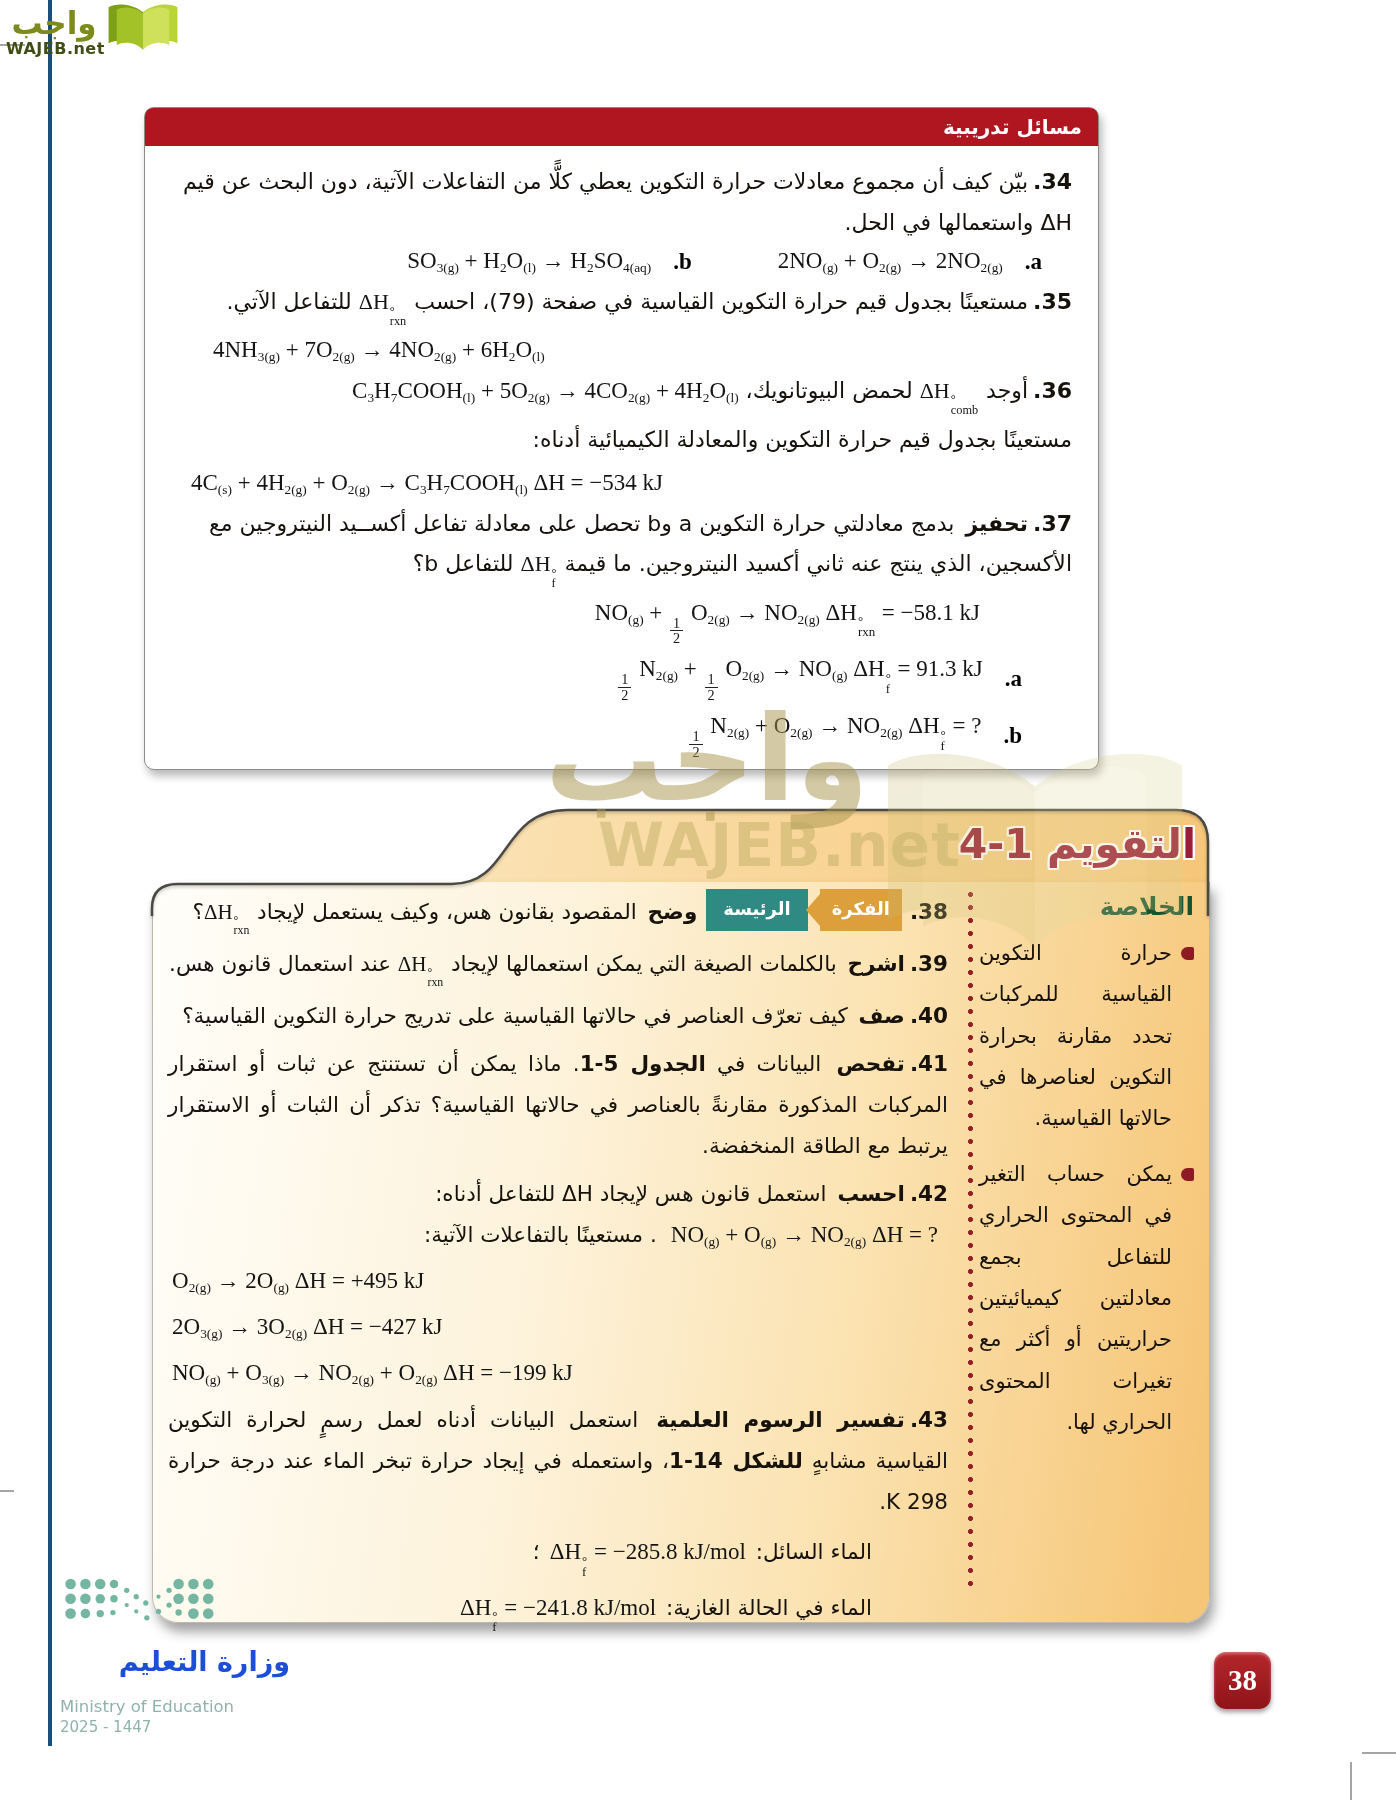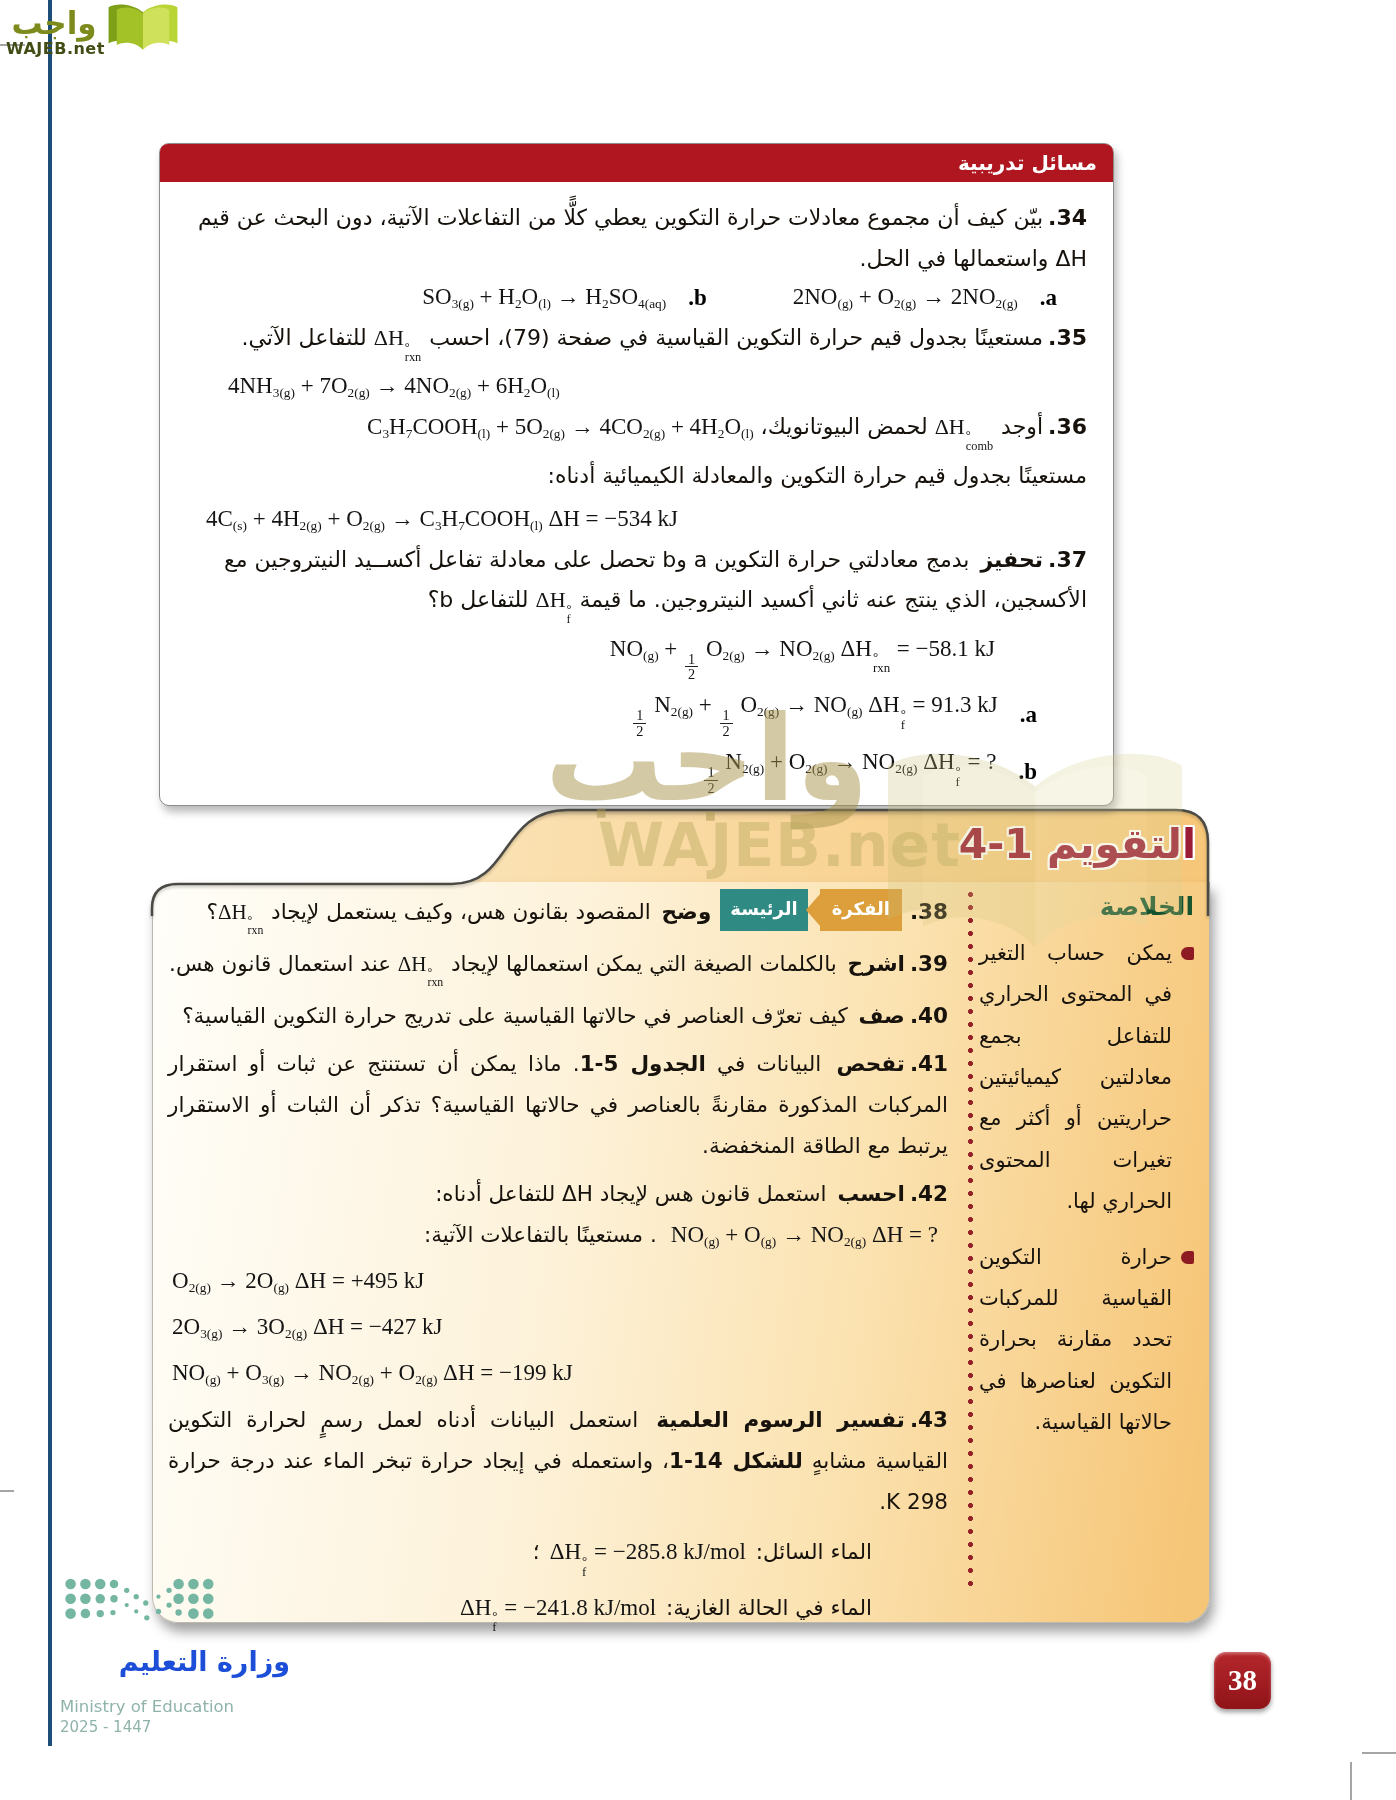--- a/index.html
+++ b/index.html
@@ -23,22 +23,22 @@
   .blue-line{position:absolute;left:48px;top:0;width:4px;height:1746px;background:#1d4e78;}
   .crop{position:absolute;background:#a5a5a5;}
 
   
   .wajeb-logo{position:absolute;left:6px;top:2px;display:flex;align-items:flex-start;z-index:8;}
   .wajeb-txt{width:96px;text-align:center;margin-top:6px;}
   .wajeb-name{font-size:31px;font-weight:bold;color:#7d8a1c;line-height:1;}
   .wajeb-site{font-size:16px;font-weight:bold;color:#414d15;letter-spacing:.5px;}
 
   
-  .practice-box{position:absolute;left:159px;top:107px;width:953px;height:661px;background:#fff;
-    border:1.5px solid #8e8c88;border-radius:10px;box-shadow:3px 6px 9px rgba(0,0,0,.28);z-index:2;margin-top:36px;}
+  .practice-box{position:absolute;left:144px;top:107px;width:953px;height:661px;background:#fff;
+    border:1.5px solid #8e8c88;border-radius:10px;box-shadow:3px 6px 9px rgba(0,0,0,.28);z-index:2;}
   .practice-header{height:38px;background:#b01620;border-radius:8px 8px 0 0;display:flex;
     align-items:center;justify-content:flex-start;direction:rtl;padding:0 16px;color:#fff;
     font-weight:bold;font-size:20px;}
   .practice-body{padding:16px 26px 0;}
   .q{direction:rtl;text-align:right;font-size:22px;line-height:1.85;color:#16110b;margin:0 0 4px;}
   .qnum{font-weight:bold;margin-left:5px;}
   .qlead{font-weight:bold;margin-left:4px;}
   .row34{display:flex;direction:rtl;gap:86px;padding-right:30px;margin:4px 0 6px;align-items:center;}
   .grp{display:inline-flex;direction:rtl;align-items:center;gap:22px;}
   .eqline{direction:ltr;text-align:left;margin:8px 0 6px;}
@@ -77,21 +77,21 @@
   .bmark{width:13px;height:13px;border-radius:50% 15% 15% 50%;background:#8e1b24;margin-top:14px;flex-shrink:0;}
   .bullet p{margin:0;font-size:21px;line-height:1.97;text-align:justify;text-align-last:right;
     direction:rtl;color:#17120c;}
 
   
   .mibadge{display:inline-flex;direction:rtl;align-items:stretch;vertical-align:middle;
     margin:0 3px 0 9px;transform:translateY(-3px);}
   .mib-main{background:#dc9f3c;color:#fff;font-weight:bold;font-size:18px;padding:3px 12px 5px;}
   .mib-chev{width:0;height:0;border-top:16px solid transparent;border-bottom:16px solid transparent;
     border-right:14px solid #dc9f3c;position:relative;z-index:2;margin-left:-1px;align-self:center;}
-  .mib-sub{background:#2f8a84;color:#fff;font-weight:bold;font-size:18px;padding:3px 10px 5px;margin-right:-1px;}
+  .mib-sub{background:#2f8a84;color:#fff;font-weight:bold;font-size:18px;padding:3px 17px 5px;margin-right:-1px;}
 
   
   .wm{position:absolute;z-index:5;pointer-events:none;}
   .wm-name{left:545px;top:700px;font-size:118px;font-weight:bold;color:#a8954d;opacity:.5;line-height:1;}
   .wm-site{left:598px;top:810px;font-size:60px;font-weight:bold;color:#b7a75e;opacity:.42;letter-spacing:1px;}
   .wm-book{left:860px;top:702px;width:350px;height:330px;opacity:.26;}
 
   
   .ministry{position:absolute;left:60px;top:1572px;width:230px;z-index:6;}
   .ministry-ar{font-size:27px;font-weight:bold;color:#1d4ed8;direction:rtl;text-align:right;margin-top:8px;}
@@ -271,25 +271,25 @@
     </div>
 
   </div>
 
   <div class="divider-dots"></div>
 
   <div class="sidebar">
     <h3>الخلاصة</h3>
     <div class="bullet">
       <span class="bmark"></span>
-      <p>يمكن حساب التغير في المحتوى الحراري للتفاعل بجمع معادلتين كيميائيتين حراريتين أو أكثر مع تغيرات المحتوى الحراري لها.</p>
+      <p>حرارة التكوين القياسية للمركبات تحدد مقارنة بحرارة التكوين لعناصرها في حالاتها القياسية.</p>
     </div>
     <div class="bullet">
       <span class="bmark"></span>
-      <p>حرارة التكوين القياسية للمركبات تحدد مقارنة بحرارة التكوين لعناصرها في حالاتها القياسية.</p>
+      <p>يمكن حساب التغير في المحتوى الحراري للتفاعل بجمع معادلتين كيميائيتين حراريتين أو أكثر مع تغيرات المحتوى الحراري لها.</p>
     </div>
   </div>
 
   <div class="ministry">
     <svg width="180" height="62" viewBox="0 0 170 52">
       <g fill="#74b6a2">
         <circle cx="10" cy="8" r="5"></circle>
           <circle cx="24" cy="8" r="5"></circle>
           <circle cx="38" cy="8" r="5"></circle>
           <circle cx="51" cy="8" r="4"></circle>

